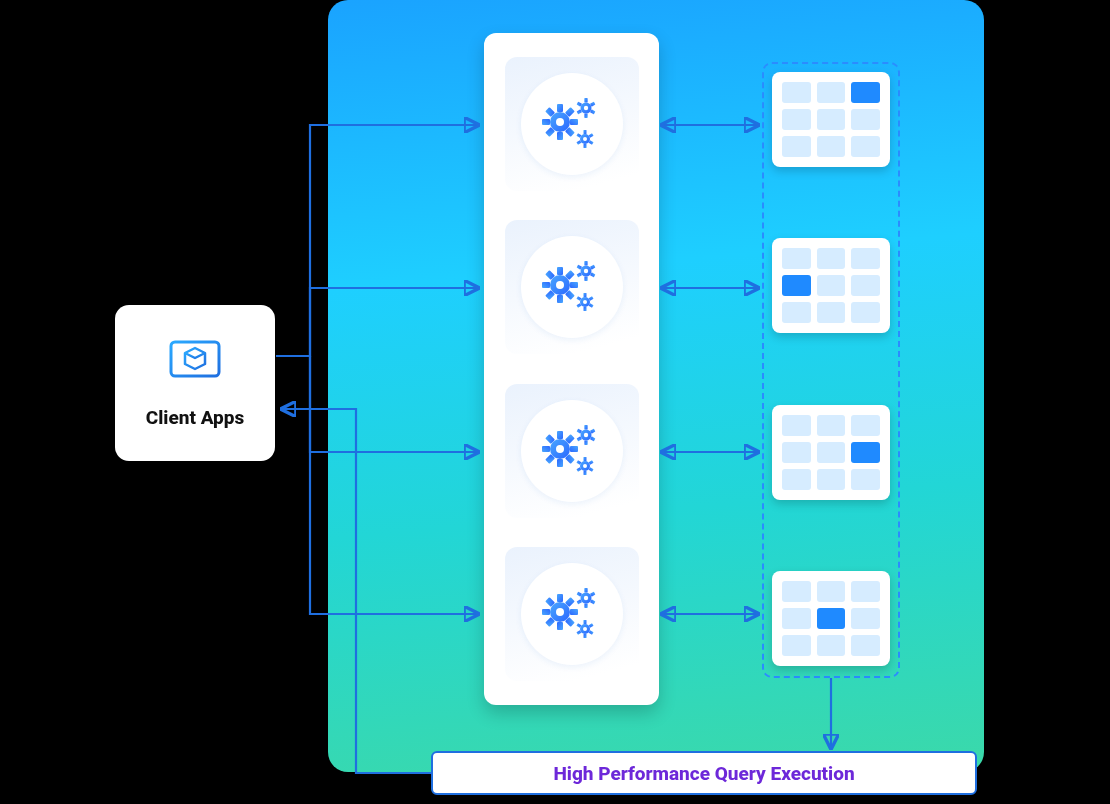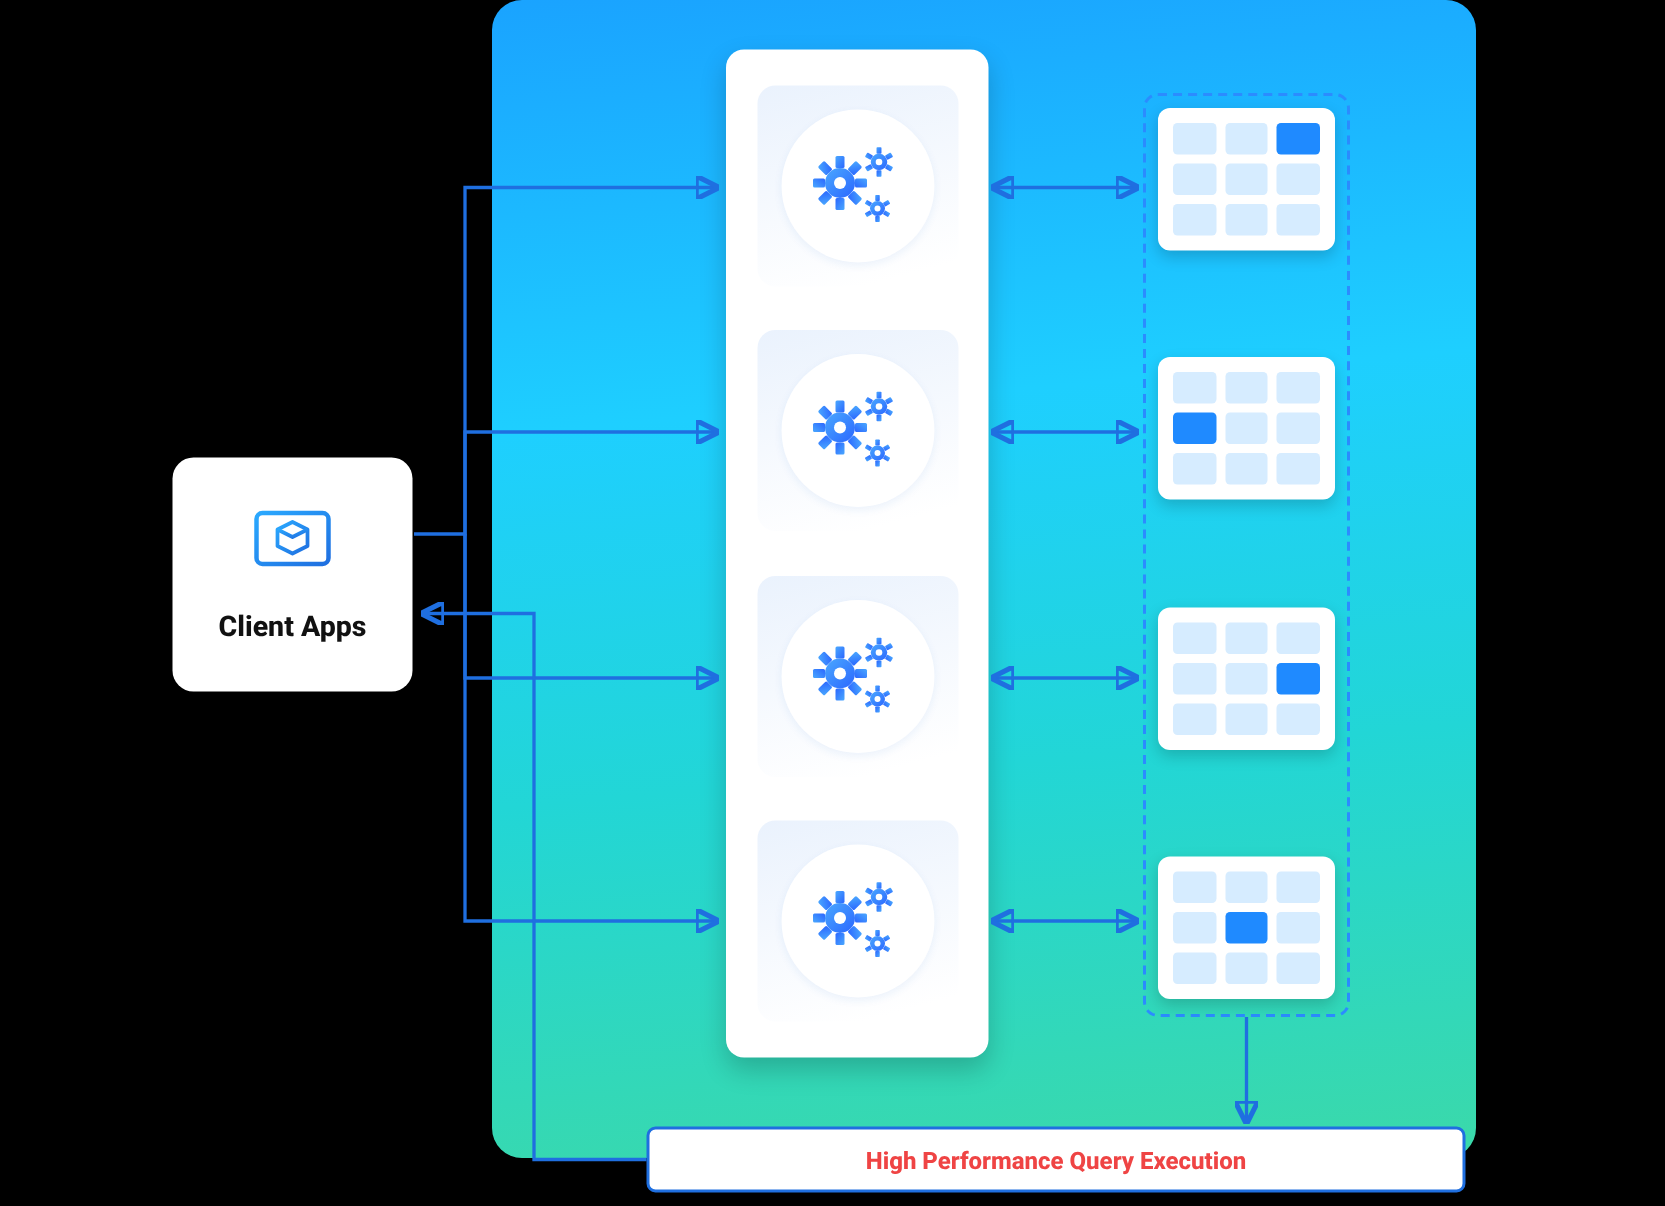--- a/index.html
+++ b/index.html
@@ -132,22 +132,22 @@
     top: 751px;
     width: 546px;
     height: 44px;
     background: #fff;
     border: 2px solid #1f6fe0;
     border-radius: 6px;
     display: flex;
     align-items: center;
     justify-content: center;
     font-weight: 800;
-    font-size: 16px;
-    color: #ef4444;
+    font-size: 19px;
+    color: #6d28d9;
     box-sizing: border-box;
   }
 
   
   .wires {
     position: absolute;
     left: 0; top: 0;
     width: 1110px;
     height: 804px;
     pointer-events: none;

